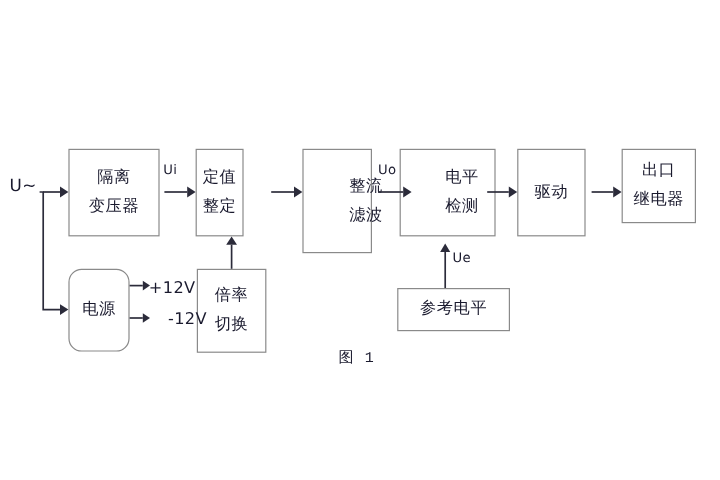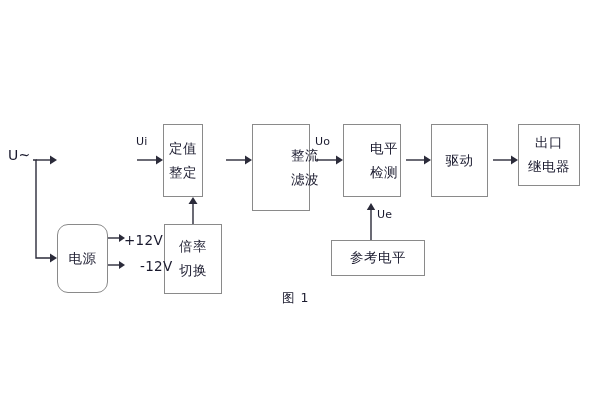--- a/index.html
+++ b/index.html
@@ -57,32 +57,36 @@
     stroke-width: 1.4;
     fill: none;
   }
   .conn polygon { fill: #2b2b3a; }
 </style>
 </head>
 <body>
 
 <div id="diagram">
 
+  <div class="box" style="left:57px; top:124px; width:76px; height:73px;">
+    <span>隔离</span>
+    <span class="line2">变压器</span>
+  </div>
 
   <div class="box" style="left:163px; top:124px; width:40px; height:73px;">
     <span>定值</span>
     <span class="line2">整定</span>
   </div>
 
   <div class="box" style="left:252px; top:124px; width:58px; height:87px;padding-left:48px;">
     <span>整流</span>
     <span class="line2">滤波</span>
   </div>
 
-  <div class="box" style="left:343px; top:124px; width:58px; height:73px;padding-left:24px;">
+  <div class="box" style="left:333px; top:124px; width:80px; height:73px;padding-left:24px;">
     <span>电平</span>
     <span class="line2">检测</span>
   </div>
 
   <div class="box" style="left:431px; top:124px; width:57px; height:73px;justify-content:center;">
     <span>驱动</span>
   </div>
 
   <div class="box" style="left:518px; top:124px; width:62px; height:62px;">
     <span>出口</span>
@@ -107,21 +111,21 @@
   <div class="sig-label" style="left:136px; top:135px;">Ui</div>
 
   <div class="sig-label" style="left:315px; top:135px;">Uo</div>
 
   <div class="sig-label" style="left:377px; top:208px;">Ue</div>
 
   <div class="sig-label" style="left:124px; top:232px; font-size:13.5px;">+12V</div>
 
   <div class="sig-label" style="left:125px; top:258px; font-size:13.5px;margin-left:15px;">-12V</div>
 
-  <div class="caption" style="left:282px; top:290px;">图 1</div>
+  <div class="caption" style="left:282px; top:290px;font-family:Liberation Mono, monospace;">图 1</div>
 
   <svg class="conn" style="left:0; top:0;" width="600" height="400">
 
     <g>
       <polyline points="33,160 36,160 36,258 50,258"></polyline>
       <line x1="36" y1="160" x2="50" y2="160"></line>
       <polygon points="50,155.5 57,160 50,164.5"></polygon>
       <polygon points="50,253.5 57,258 50,262.5"></polygon>
     </g>
 

